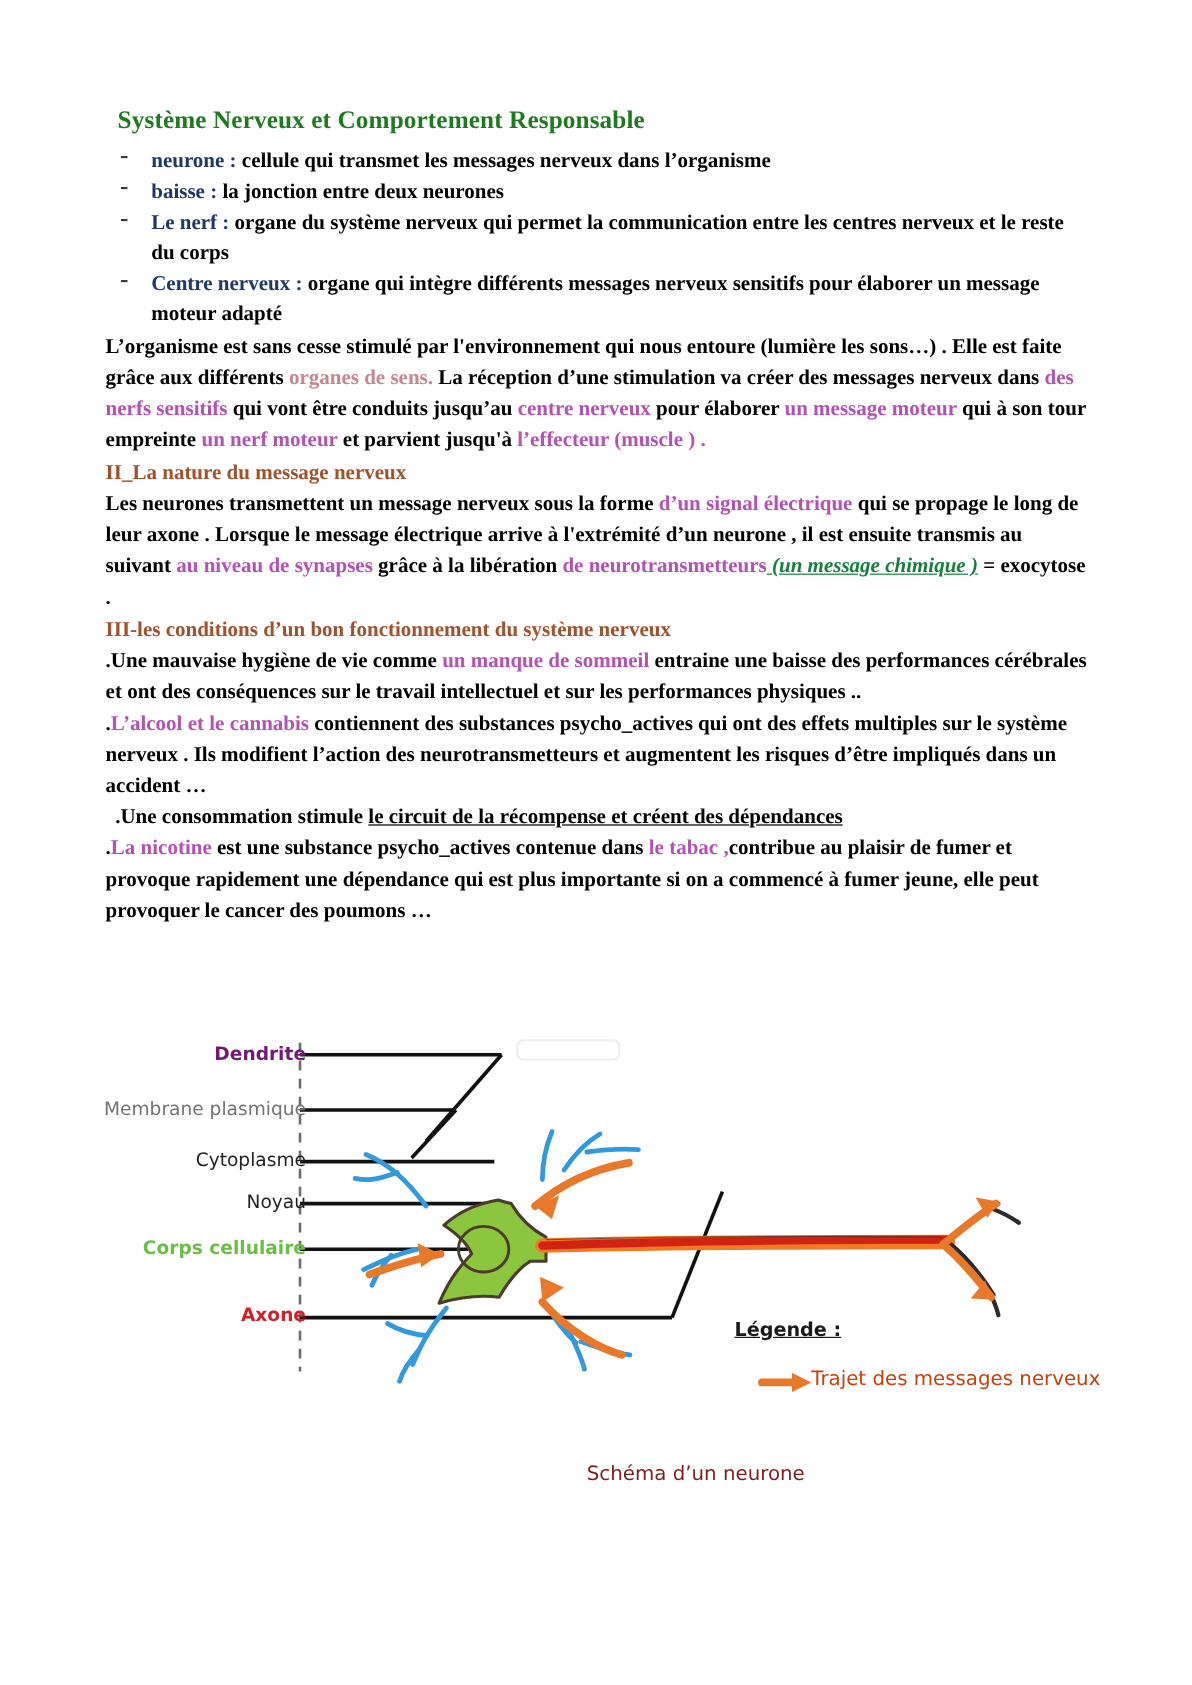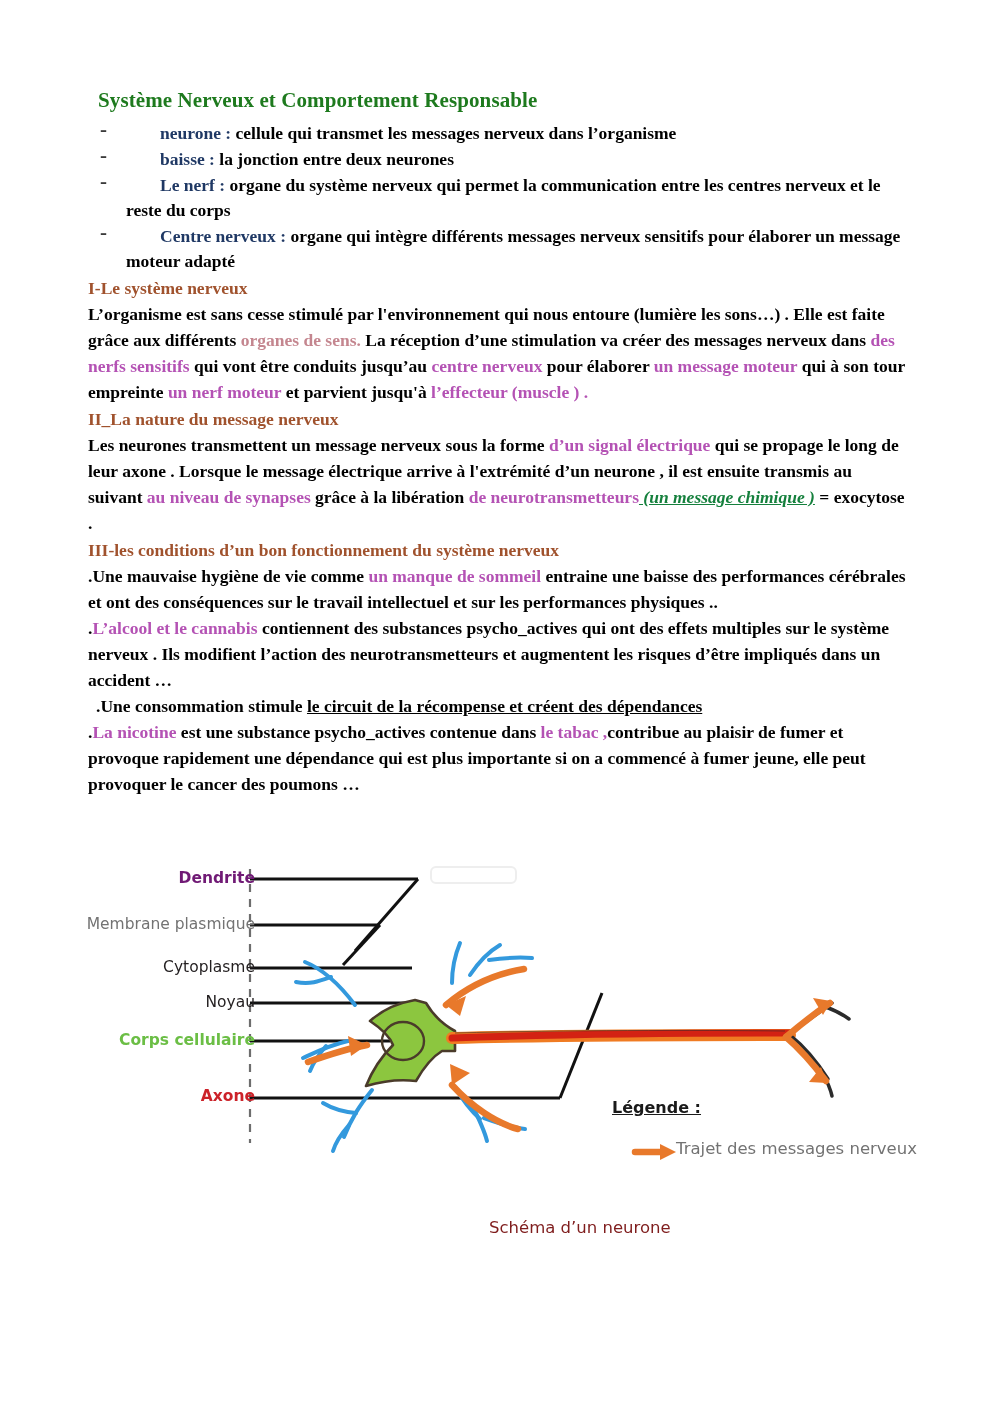--- a/index.html
+++ b/index.html
@@ -50,21 +50,21 @@
   }
   .bullet-row .dash {
     position: absolute;
     left: 12px;
     top: -4px;
     font-size: 21px;
     font-weight: bold;
     color: #3a3a3a;
     line-height: 25px;
   }
-  .term-blue { color: #1F3864; margin-left: 34px; }
+  .term-blue { color: #1F3864; }
 
   .heading {
     font-size: 17.5px;
     font-weight: bold;
     color: #A0522D;
     line-height: 25px;
     margin-top: 2px;
   }
 
   .para {
@@ -108,21 +108,21 @@
     font-weight: bold;
     color: #1a1a1a;
     text-decoration: underline;
   }
   .legend-text {
     position: absolute;
     left: 676px;
     top: 1139px;
     font-family: "DejaVu Sans", sans-serif;
     font-size: 16.5px;
-    color: #737373;
+    color: #c2410c;
     white-space: nowrap;
   }
   .fig-caption {
     position: absolute;
     left: 489px;
     top: 1218px;
     font-family: "DejaVu Sans", sans-serif;
     font-size: 16.5px;
     color: #7f1d1d;
     white-space: nowrap;
@@ -148,21 +148,20 @@
     <div class="bullet-row">
       <span class="dash">-</span><span class="term-blue">Le nerf :</span><span> organe du système nerveux qui permet la communication entre les centres nerveux et le reste du corps</span>
     </div>
 
     <div class="bullet-row">
       <span class="dash">-</span><span class="term-blue">Centre nerveux :</span><span> organe qui intègre différents messages nerveux sensitifs pour élaborer un message moteur adapté</span>
     </div>
 
   </div>
 
-  <div class="heading">I-Le système nerveux</div>
   <p class="para"><span>L’organisme est sans cesse stimulé par l'environnement qui nous entoure (lumière les sons…) . Elle est faite grâce aux différents </span><span class="hl-rose">organes de sens.</span><span> La réception d’une stimulation va créer des messages nerveux dans </span><span class="hl-purple">des nerfs sensitifs</span><span> qui vont être conduits jusqu’au </span><span class="hl-purple">centre nerveux</span><span> pour élaborer </span><span class="hl-purple">un message moteur</span><span> qui à son tour empreinte </span><span class="hl-purple">un nerf moteur</span><span> et parvient jusqu'à </span><span class="hl-purple">l’effecteur (muscle ) .</span></p>
 
   <div class="heading">II_La nature du message nerveux</div>
   <p class="para"><span>Les neurones transmettent un message nerveux sous la forme </span><span class="hl-purple">d’un signal électrique</span><span> qui se propage  le long de leur axone . Lorsque le message électrique arrive à l'extrémité d’un neurone , il est ensuite transmis au suivant </span><span class="hl-purple">au niveau de synapses</span><span> grâce à la libération </span><span class="hl-purple">de neurotransmetteurs</span><span class="em-under"> (un message chimique )</span><span> = exocytose .</span></p>
 
   <div class="heading">III-les conditions d’un bon fonctionnement du système nerveux</div>
 
   <p class="para"><span>.Une mauvaise hygiène de vie comme </span><span class="hl-purple">un manque de sommeil</span><span> entraine une baisse des performances cérébrales  et ont des conséquences sur le travail intellectuel et sur les performances physiques ..</span></p>
 
   <p class="para"><span>.</span><span class="hl-purple">L’alcool et le cannabis</span><span> contiennent des substances psycho_actives  qui ont des effets multiples sur le système nerveux . Ils modifient l’action des neurotransmetteurs et augmentent les risques d’être impliqués dans un accident …</span></p>

